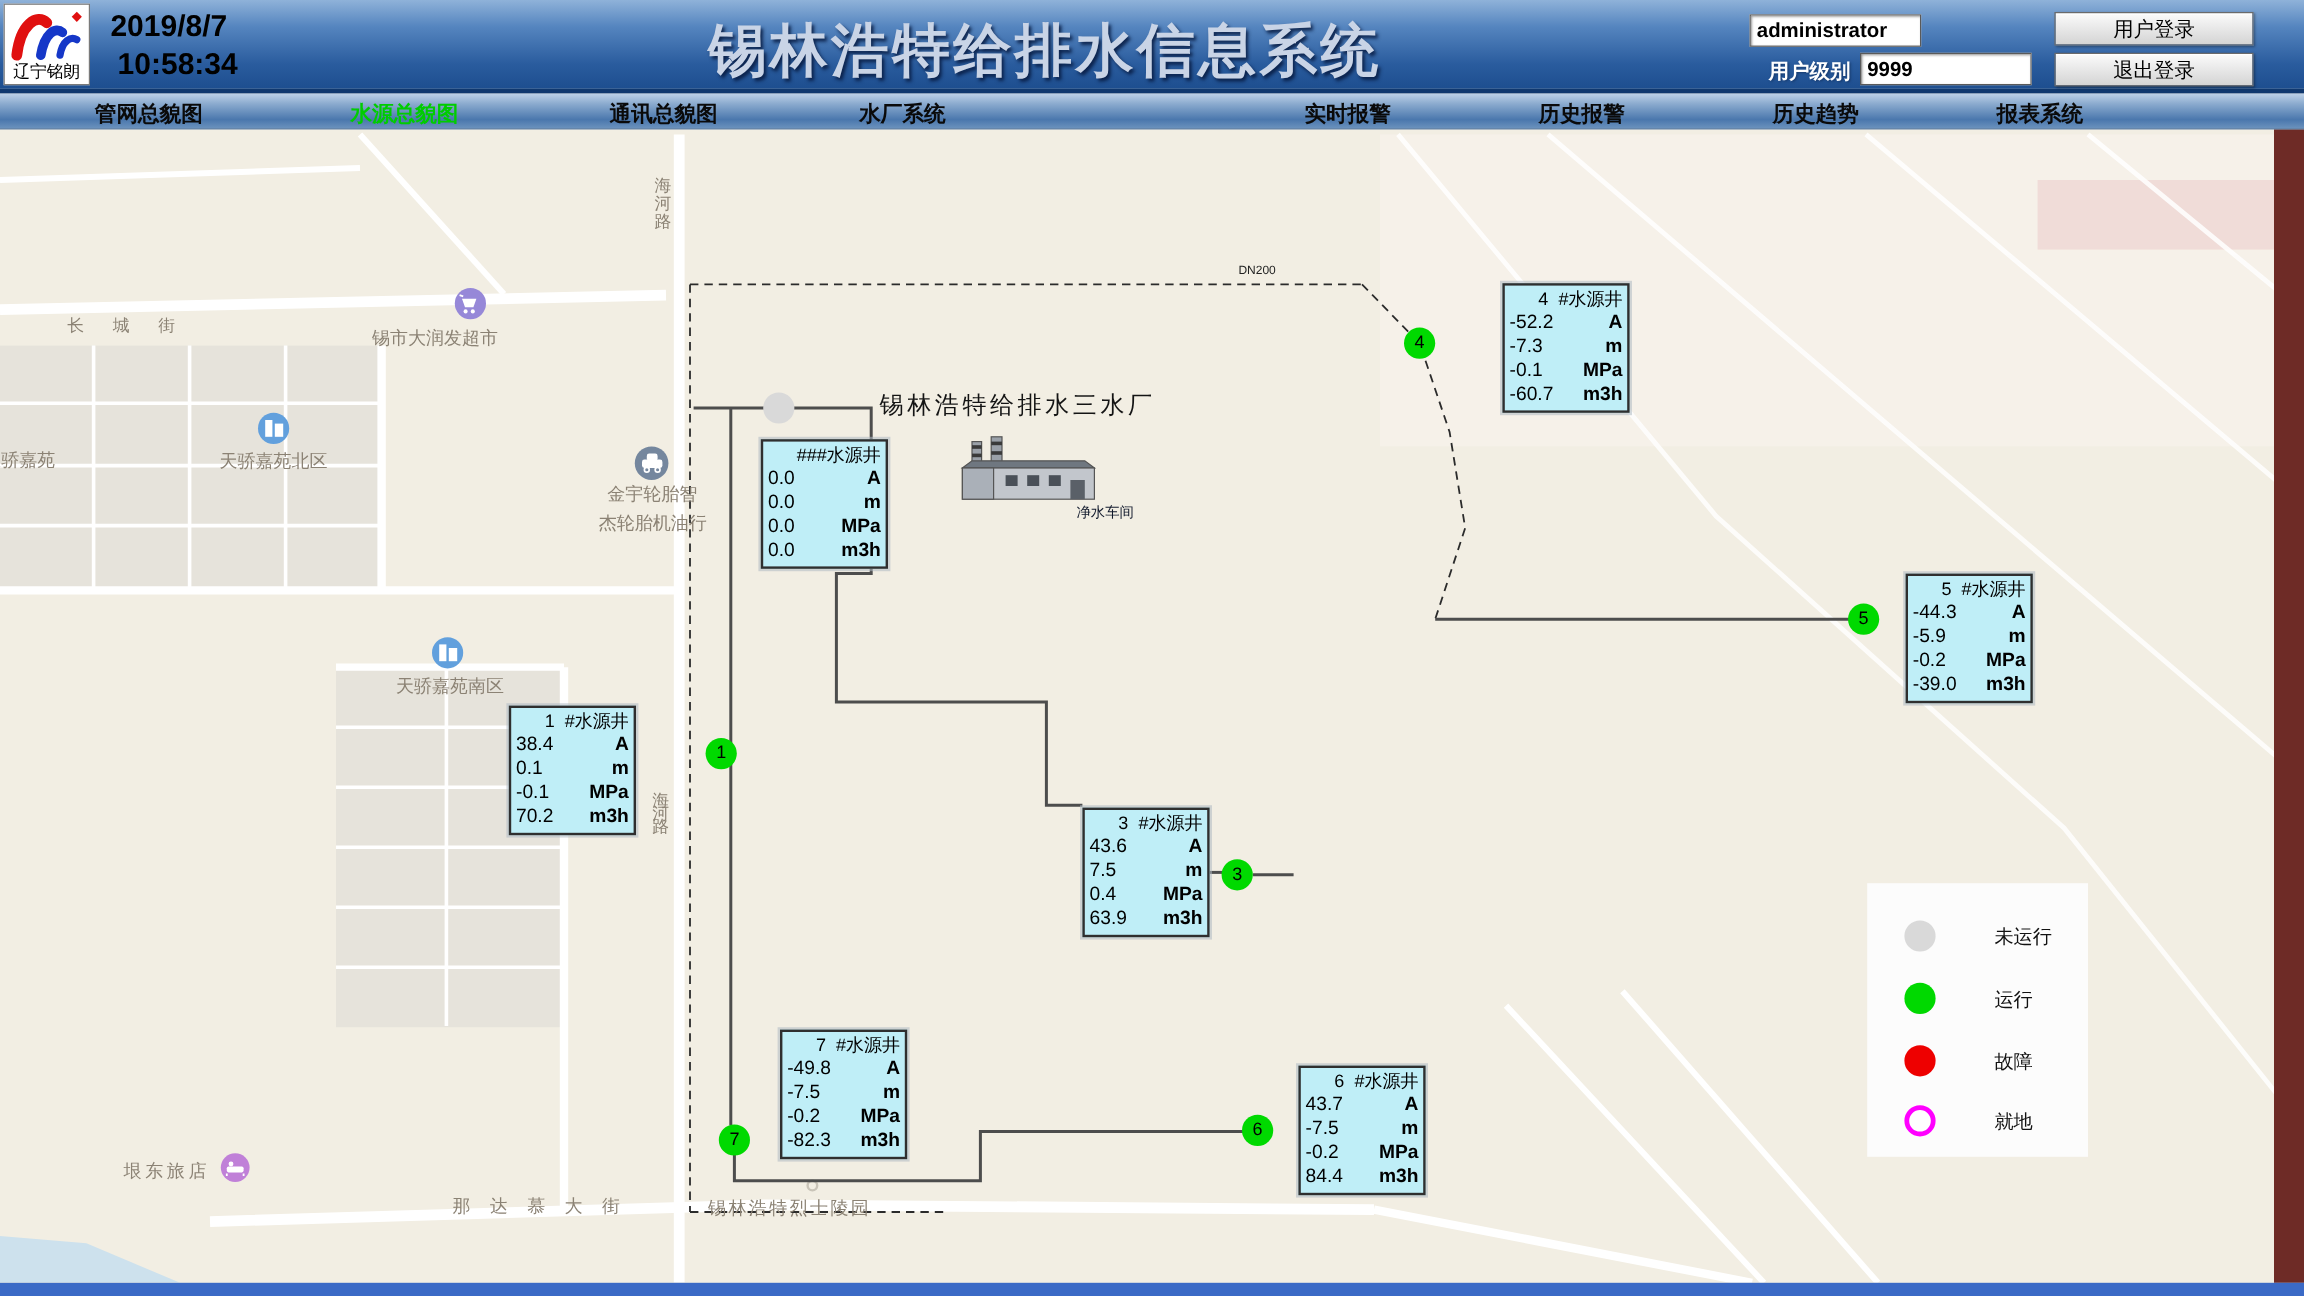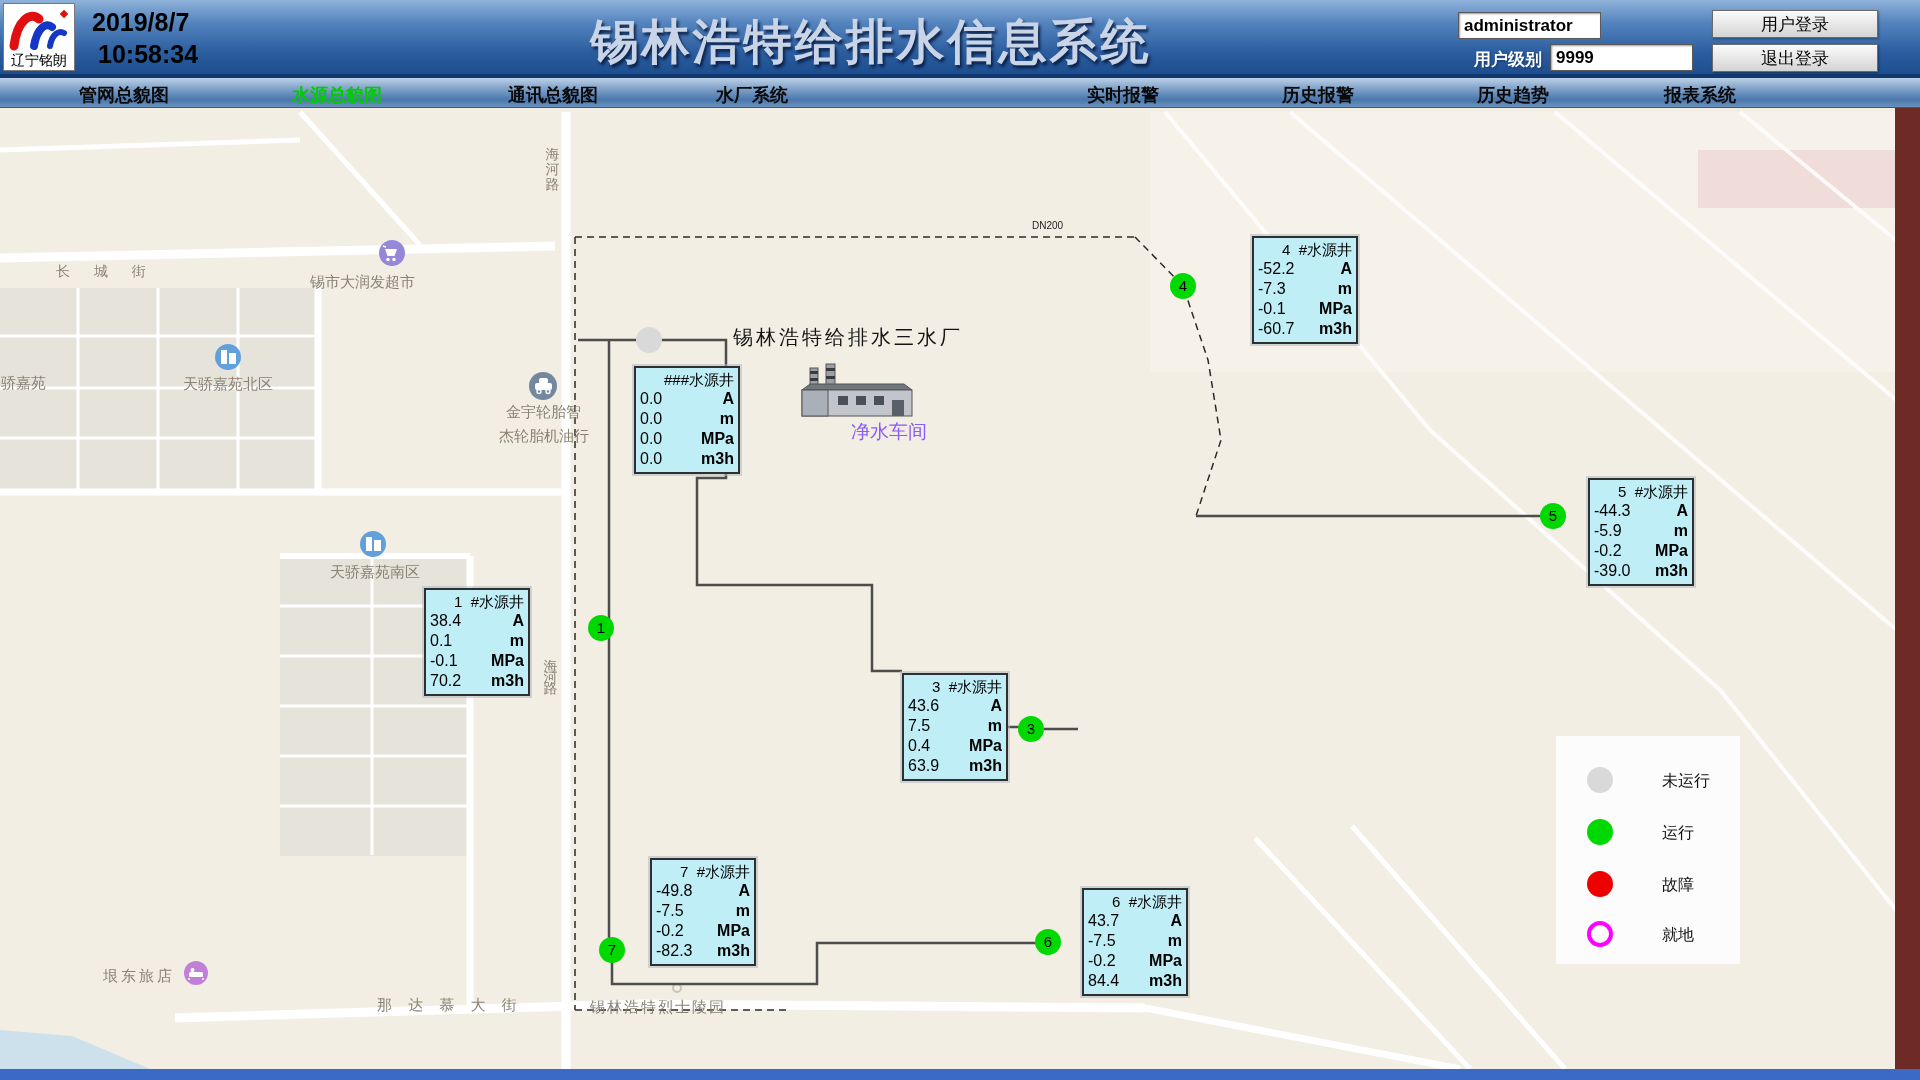--- a/index.html
+++ b/index.html
@@ -35,21 +35,21 @@
   .nav-item{position:absolute;top:5px;transform:translateX(-50%);font-size:18px;font-weight:bold;
             color:#0a0a0a;cursor:pointer;white-space:nowrap}
   .nav-item.active{color:#00cc00}
 
   
   .map{left:0;top:108px;width:1895px;height:961px;background:#f2eee3;overflow:hidden}
   .maplabel{position:absolute;color:#8b8274;font-size:14px;white-space:pre;z-index:2}
   .vert{writing-mode:vertical-rl}
   .dn200{position:absolute;font-size:10px;color:#222;z-index:2}
   .plant-name{position:absolute;left:733px;top:324px;font-size:20px;color:#141414;letter-spacing:3px;z-index:2}
-  .workshop{position:absolute;left:851px;top:419px;font-size:19px;color:#8b5cf6;z-index:2}
+  .workshop{position:absolute;left:897px;top:419px;font-size:12px;color:#0f172a;z-index:2}
 
   
   .well-box{position:absolute;width:106px;background:#bfeef7;border:2px solid #2f2f2f;
             box-shadow:0 0 0 2px rgba(175,185,195,.55);padding:2px 4px 3px;z-index:5}
   .well-title{font-size:15px;text-align:right;white-space:pre;color:#000;line-height:19px}
   .well-row{display:flex;justify-content:space-between;line-height:20px}
   .well-row .val{font-size:16px;color:#000}
   .well-row .unit{font-size:16px;font-weight:bold;color:#000}
   .well-marker{position:absolute;width:26px;height:26px;border-radius:50%;text-align:center;
                line-height:26px;font-size:15px;color:#000;z-index:4;transform:translate(-50%,-50%);cursor:pointer}

